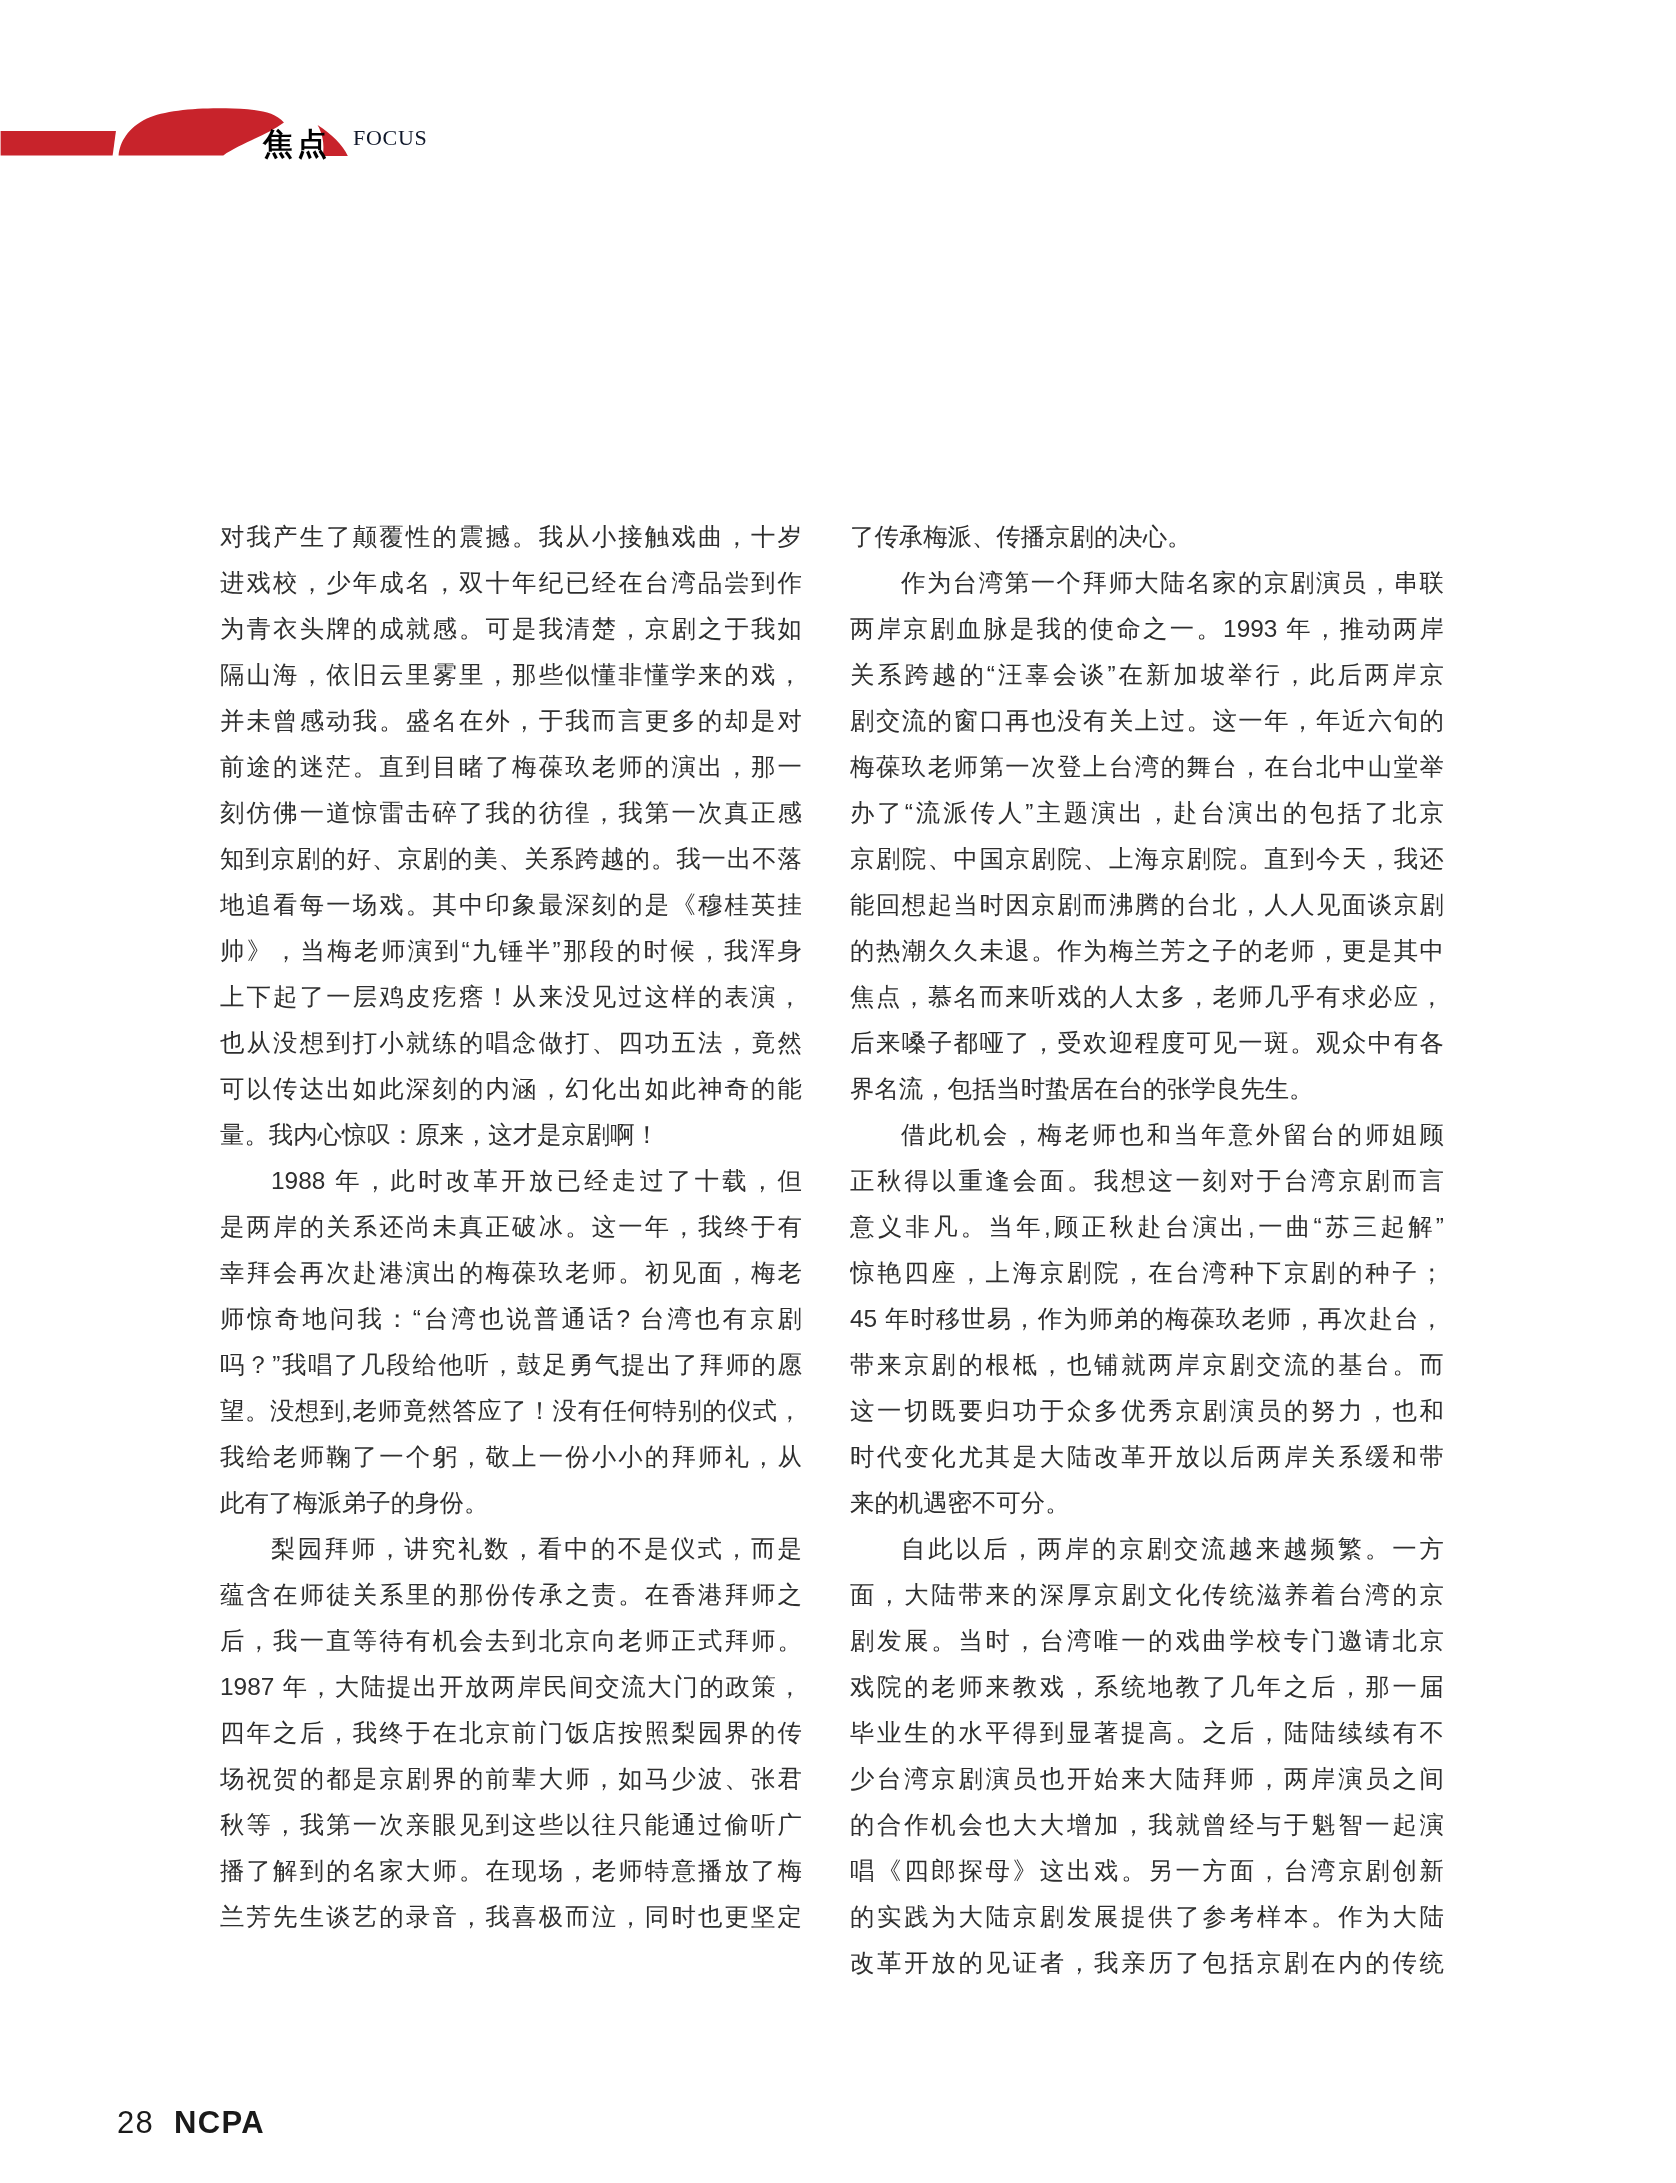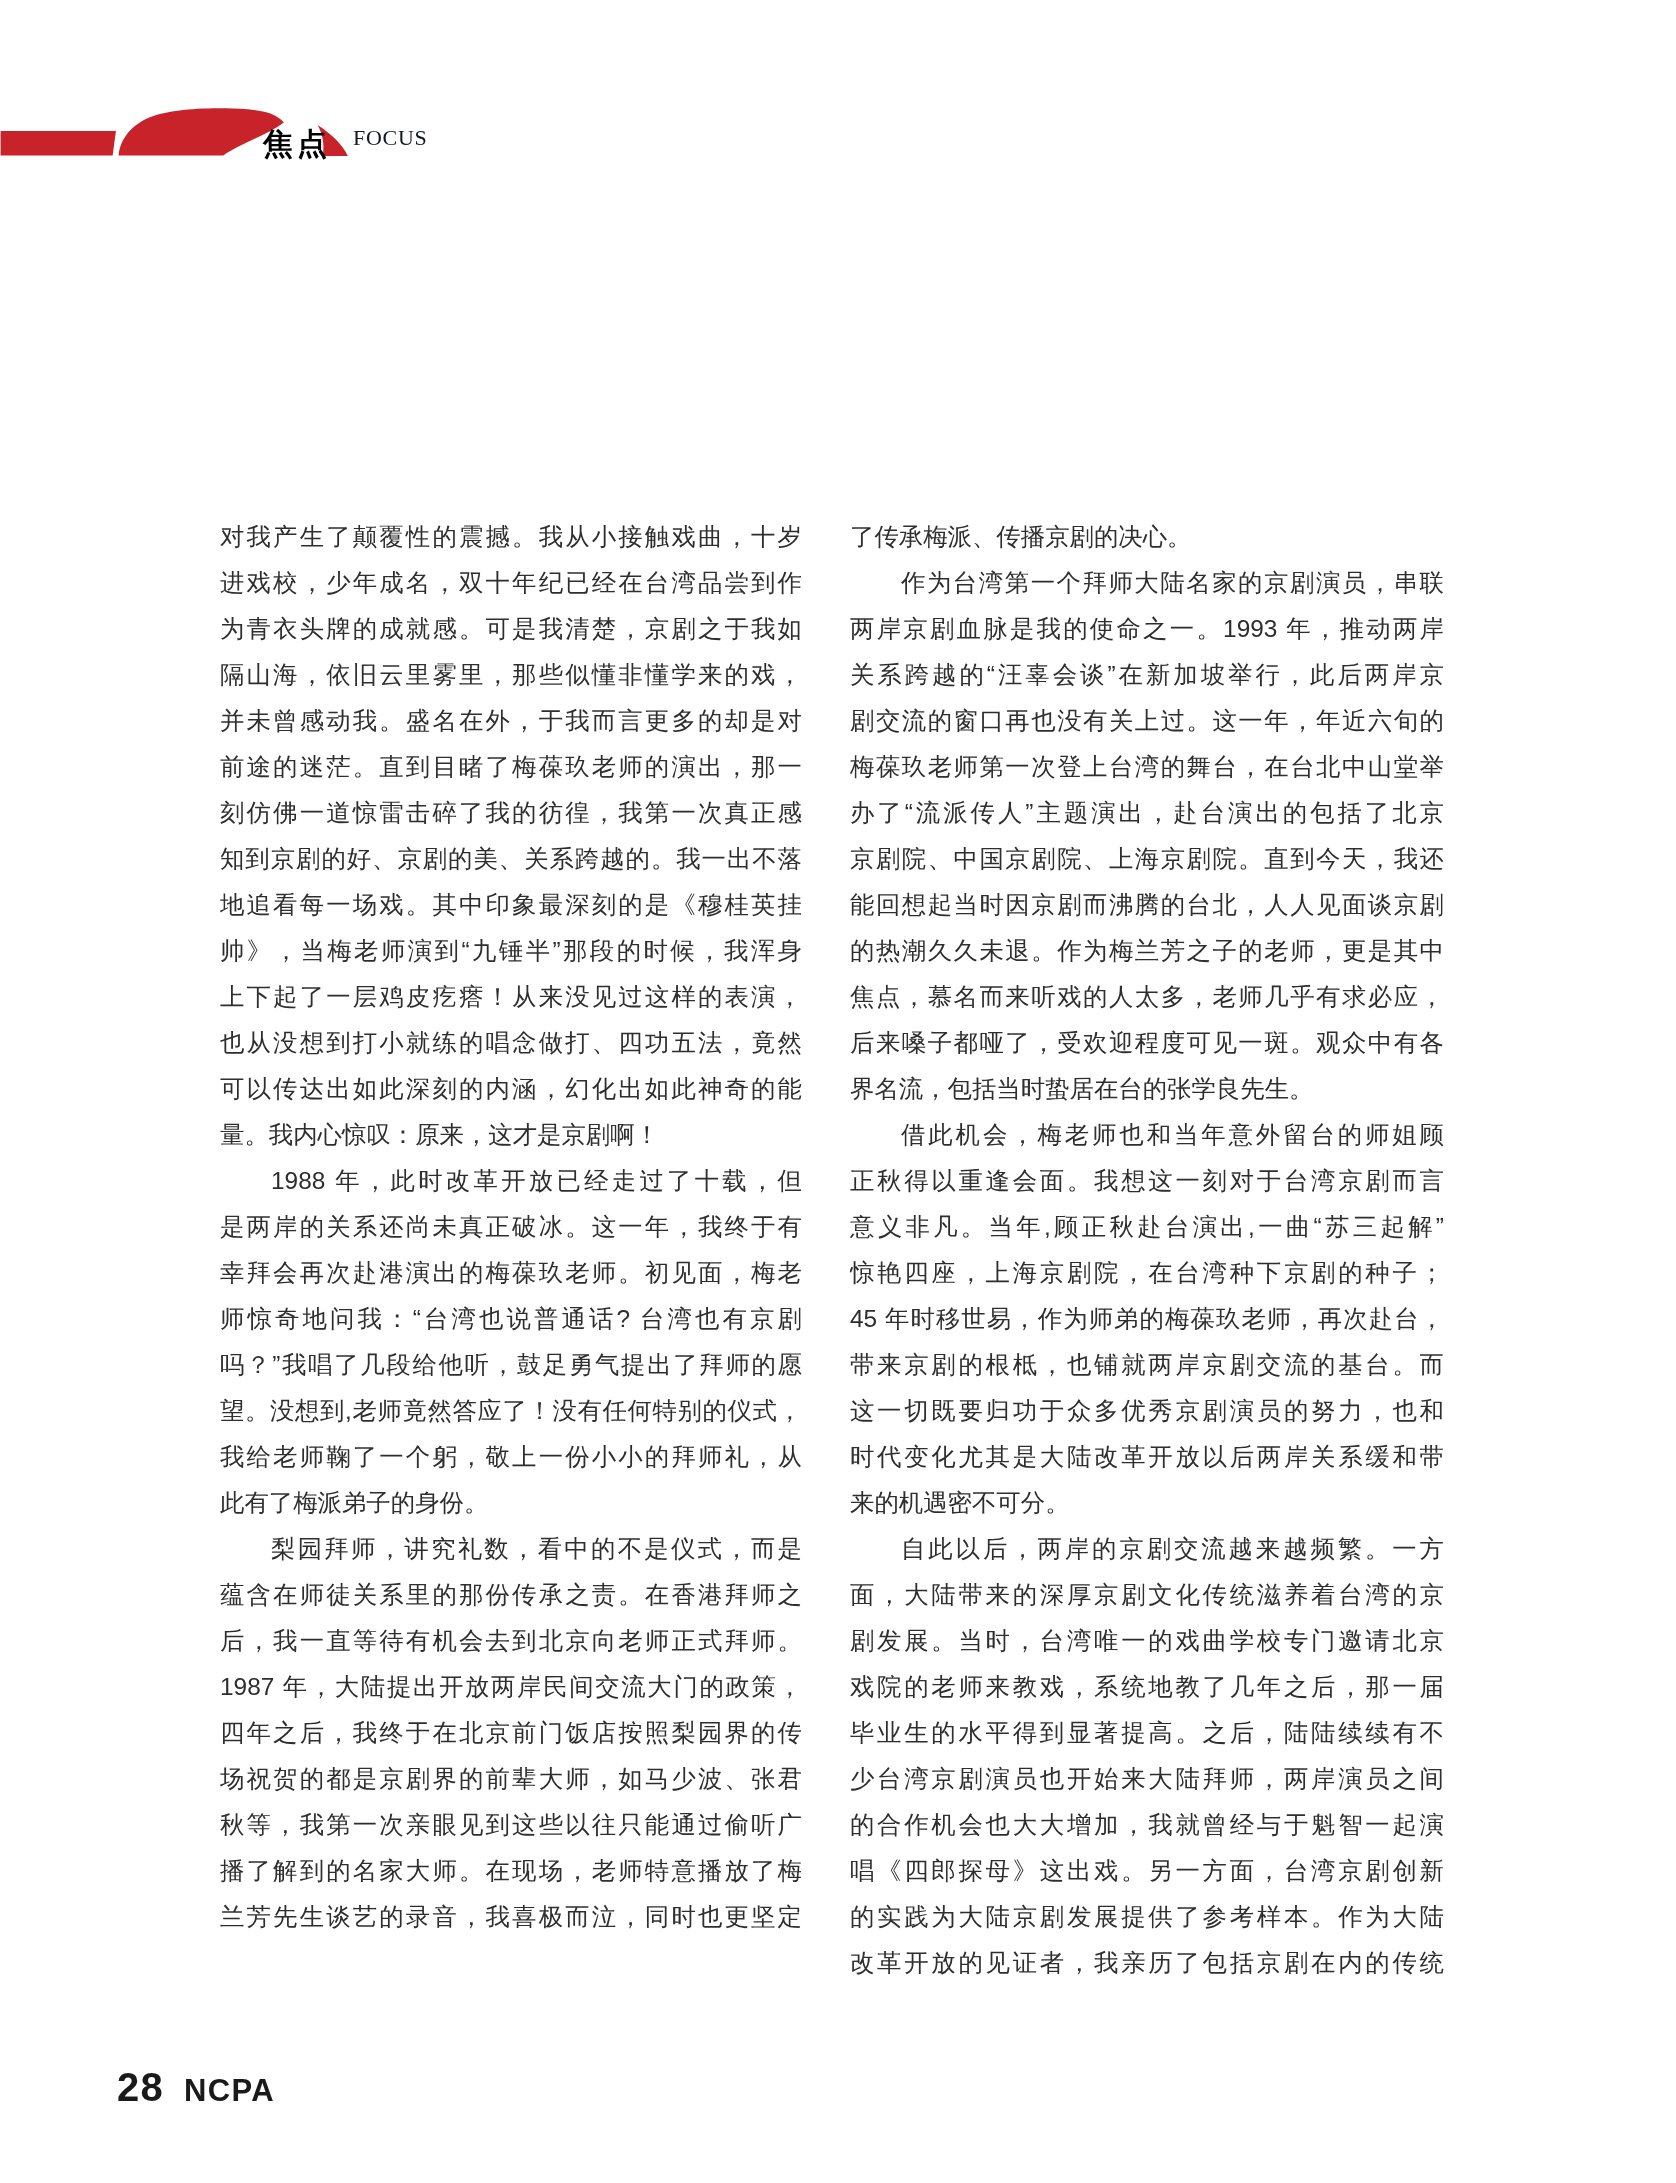--- a/index.html
+++ b/index.html
@@ -43,21 +43,21 @@
   }
   .line.indent{padding-left:51px;}
   .line.end{text-align-last:left;}
 
   
   .footer{
     position:absolute;left:117px;top:2067px;
     display:flex;align-items:baseline;gap:20px;
     color:#1a1a1a;line-height:1;
   }
-  .footer .num{font-size:40px;font-weight:700;letter-spacing:1.3px;}
+  .footer .num{font-size:31px;font-weight:400;letter-spacing:1.3px;margin-top:40px;}
   .footer .brand{font-size:31px;font-weight:700;letter-spacing:1.3px;}
 </style>
 </head>
 <body>
 
 <div class="page">
 
   <header>
     <svg class="banner-svg" viewBox="0 0 760 170" aria-hidden="true">
       <polygon points="0,38 175,38 170,75 0,75" fill="#c8232b"></polygon>

